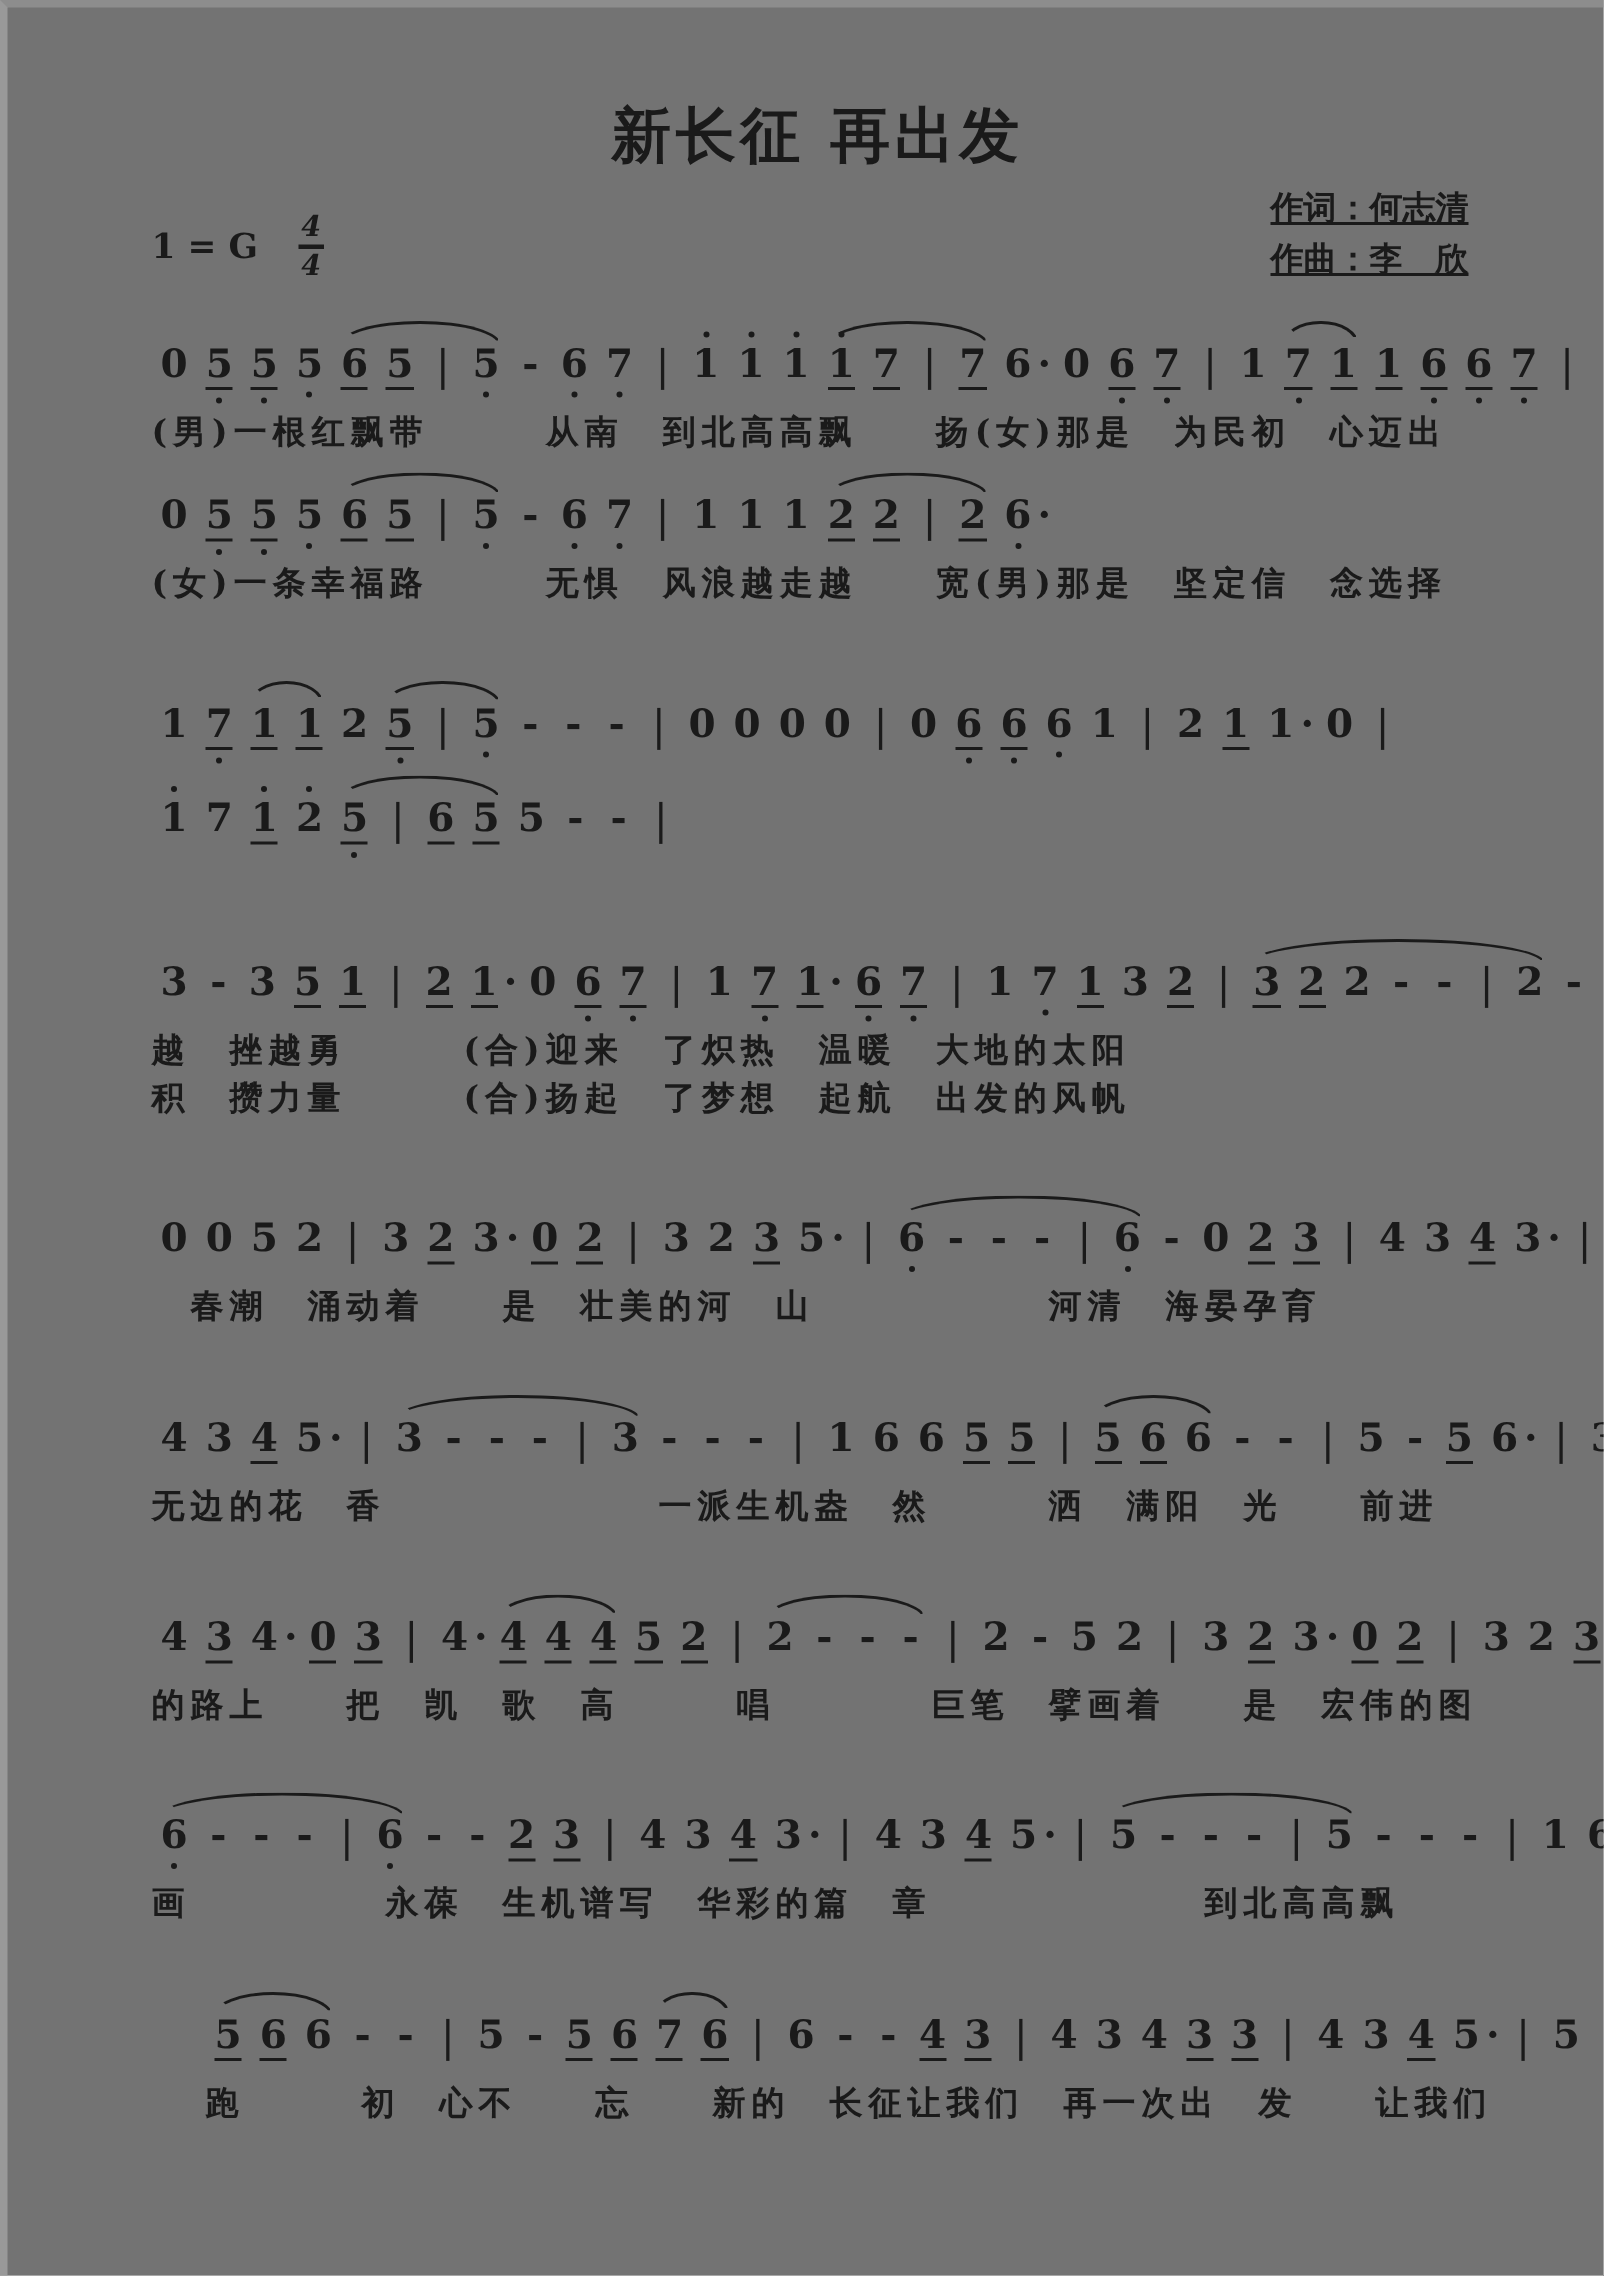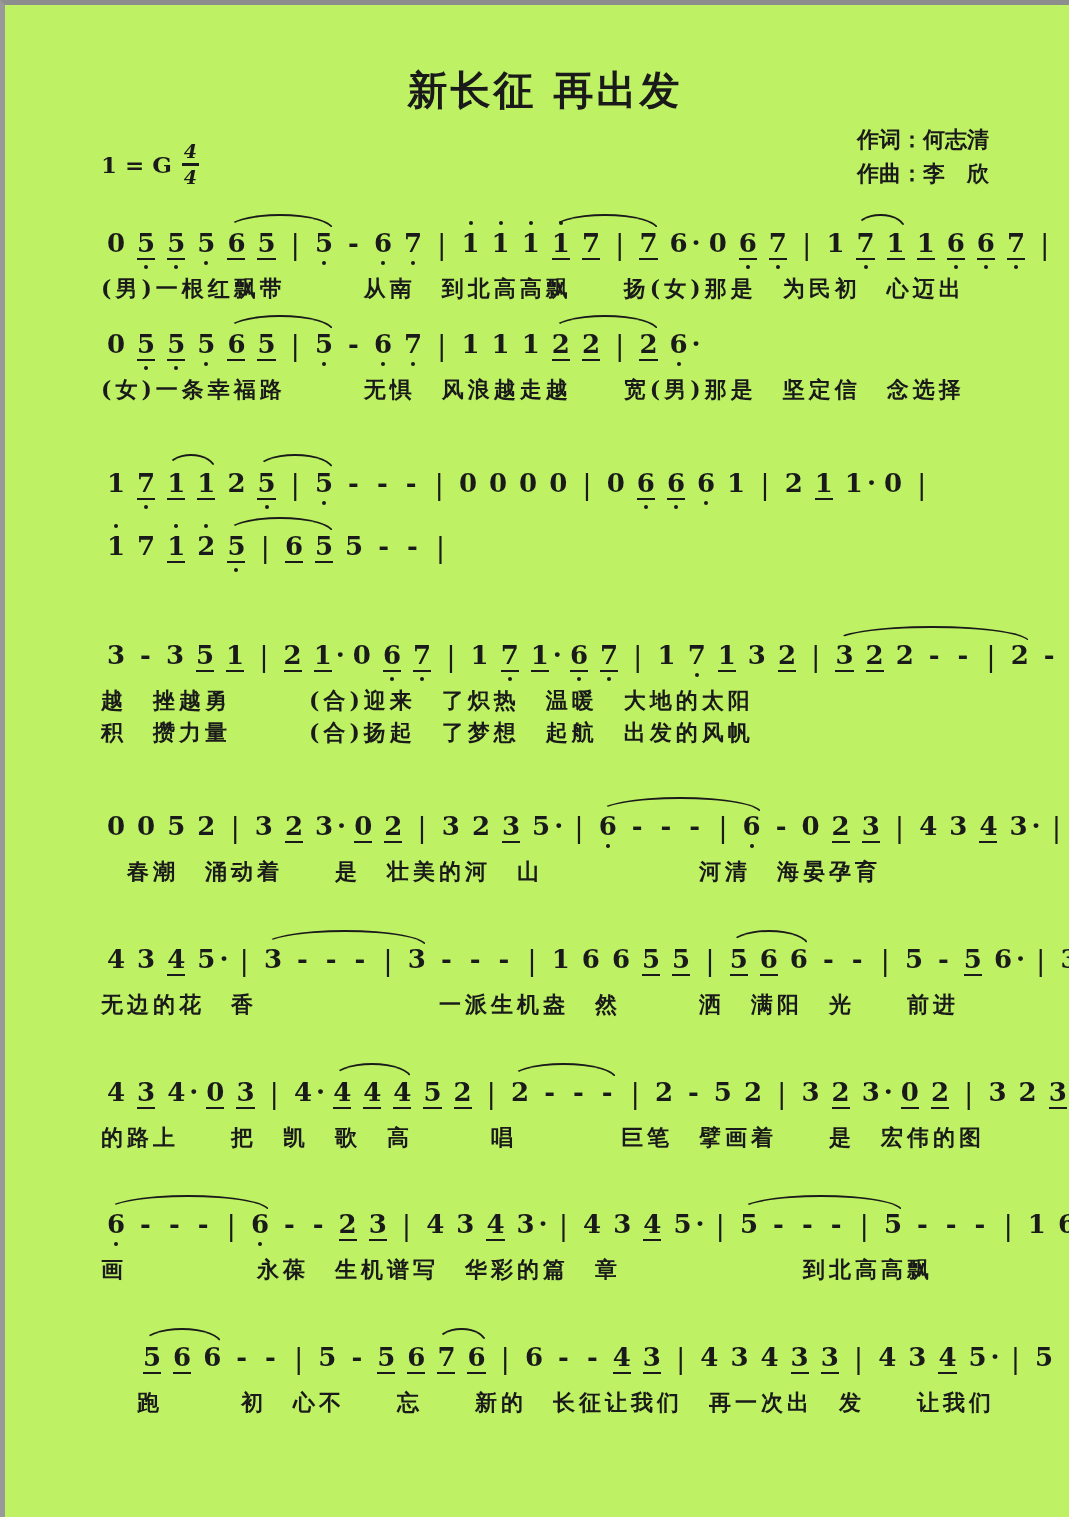--- a/index.html
+++ b/index.html
@@ -1,27 +1,27 @@
 <!DOCTYPE html>
 <html><head>
 <meta charset="utf-8">
 <style>
   html,body{margin:0;padding:0;background:#ffffff;}
   body{width:1069px;height:1517px;overflow:hidden;
        font-family:"DejaVu Serif","Liberation Serif",serif;color:#1a1a1a;}
   .frame{box-sizing:border-box;width:1069px;height:1517px;
-         border-top:5px solid #8d8d8d;border-left:5px solid #999999;background:#bef264;}
+         border-top:5px solid #8d8d8d;border-left:5px solid #999999;background:#737373;}
   .sheet{padding:58px 80px 0 96px;}
   .title{margin:0;text-align:center;font-size:40px;font-weight:900;letter-spacing:3px;}
   .meta-row{display:flex;justify-content:space-between;align-items:flex-start;margin-top:4px;}
-  .keysig{display:flex;align-items:center;margin-top:20px;font-size:23px;font-weight:bold;}
+  .keysig{display:flex;align-items:center;margin-top:20px;font-size:23px;font-weight:bold;gap:17px;}
   .frac{display:inline-flex;flex-direction:column;align-items:center;margin-left:10px;
         font-size:19px;font-weight:bold;line-height:1;}
   .frac .bar-line{width:17px;height:2.5px;background:#1a1a1a;margin:2px 0;}
-  .credits{text-align:center;font-size:22px;font-weight:bold;line-height:1.55;margin-right:0;}
+  .credits{text-align:center;font-size:22px;font-weight:bold;line-height:1.55;margin-right:10px;text-decoration:underline;}
   .systems{margin-top:22px;}
   .system{margin-bottom:40px;}
   .system:nth-child(1){margin-bottom:8px;}
   .system:nth-child(2){margin-bottom:46px;}
   .system:nth-child(3){margin-bottom:2px;}
   .system:nth-child(4){margin-bottom:48px;}
   .system:nth-child(5){margin-bottom:46px;}
   .system:nth-child(10){margin-bottom:44px;margin-left:36px;}
   .nline{font-size:26px;font-weight:bold;white-space:nowrap;padding:18px 0 13px;line-height:1;}
   .note{position:relative;display:inline-block;margin:0 6px;}

